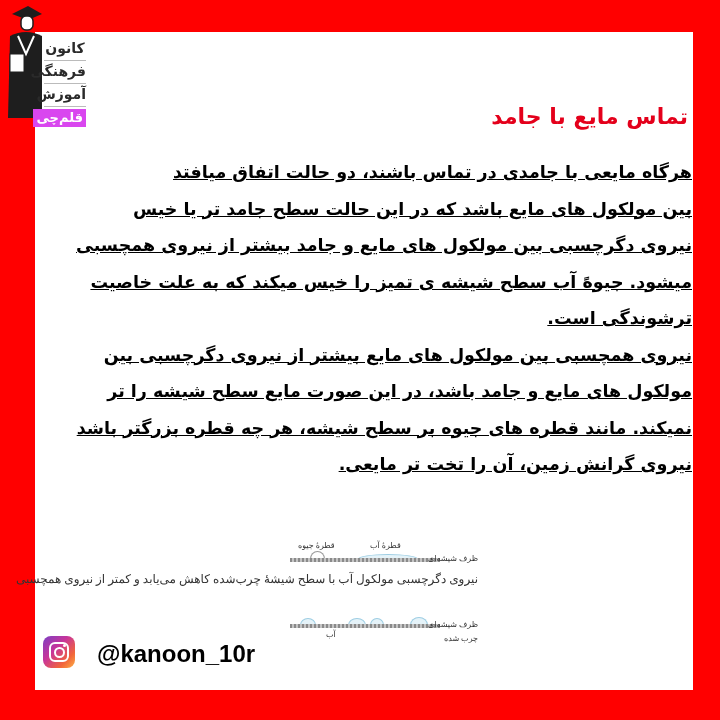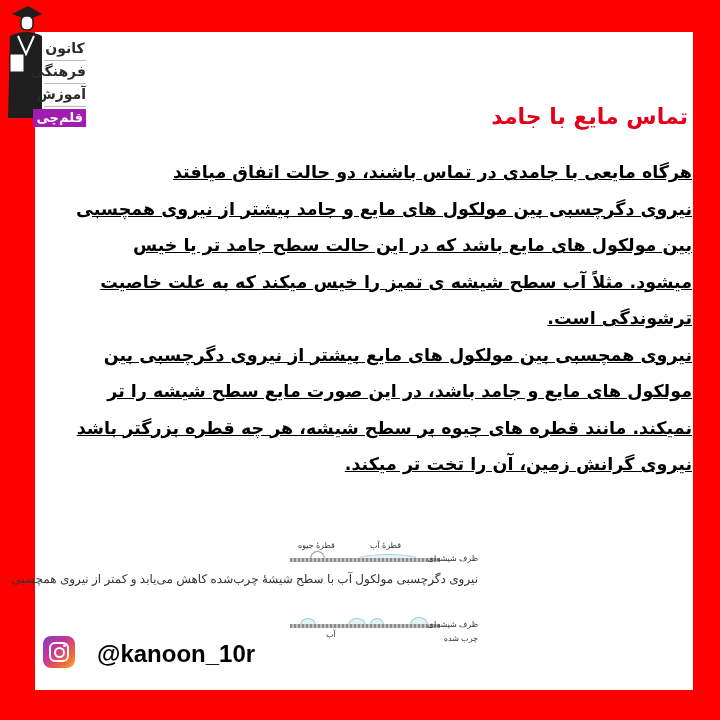--- a/index.html
+++ b/index.html
@@ -2,25 +2,25 @@
 <html><head>
 <meta charset="utf-8">
 <style>
   html, body { margin:0; padding:0; }
   body { width:720px; height:720px; background:#ff0000; position:relative; overflow:hidden; font-family:"DejaVu Sans", sans-serif; }
   .panel { position:absolute; left:35px; top:32px; width:658px; height:658px; background:#ffffff; }
   .logo { position:absolute; left:0; top:0; width:125px; height:125px; }
   .logo-figure { position:absolute; left:6px; top:6px; width:36px; height:112px; }
   .logo-words { position:absolute; left:44px; top:38px; width:42px; text-align:center; font-family:"DejaVu Sans", sans-serif; font-weight:bold; color:#2a2a2a; font-size:14px; line-height:21px; direction:rtl; }
   .logo-words .w { border-bottom:1px solid #bbb; padding-bottom:1px; }
-  .logo-badge { display:inline-block; margin-top:2px; background:#a21caf; color:#fff; padding:0 3px; font-size:13px; line-height:18px; }
+  .logo-badge { display:inline-block; margin-top:2px; background:#d946ef; color:#fff; padding:0 3px; font-size:13px; line-height:18px; }
   .title { position:absolute; right:32px; top:104px; color:#e4001b; font-family:"DejaVu Sans", sans-serif; font-weight:bold; font-size:22px; direction:rtl; text-align:right; }
   .body-text { position:absolute; left:60px; right:28px; top:154px; direction:rtl; text-align:right; font-family:"DejaVu Sans", sans-serif; font-weight:bold; font-size:17.5px; color:#000;text-decoration:underline; }
   .body-text .ln { height:36.5px; line-height:36.5px; white-space:nowrap; overflow:hidden; }
-  .figure { position:absolute; left:258px; top:538px; width:220px; height:112px; direction:rtl; font-family:Liberation Sans, sans-serif; color:#333; }
+  .figure { position:absolute; left:258px; top:538px; width:220px; height:112px; direction:rtl; font-family:Liberation Serif, serif; color:#333; }
   .fig-label { position:absolute; font-size:8px; white-space:nowrap; }
   .fig-surface { position:absolute; height:4px; background:repeating-linear-gradient(90deg,#8a8a8a 0 2px,#c4c4c4 2px 4px); }
   .drop { position:absolute; border:1px solid #999; border-bottom:none; border-radius:50% 50% 0 0 / 100% 100% 0 0; }
   .drop.water { border-color:#9dcde3; background:rgba(190,225,240,0.4); }
   .fig-text { position:absolute; right:0; font-size:12px; white-space:nowrap; }
   .insta { position:absolute; left:43px; top:636px; width:32px; height:32px; border-radius:8px; background:linear-gradient(135deg,#7b3fc4 0%,#c8359a 40%,#f2663a 75%,#fcb045 100%); }
   .insta .ring { position:absolute; left:6px; top:6px; width:16px; height:16px; border:2.5px solid #fff; border-radius:6px; }
   .insta .lens { position:absolute; left:10.5px; top:10.5px; width:7px; height:7px; border:2.5px solid #fff; border-radius:50%; }
   .insta .dot { position:absolute; left:20px; top:8px; width:3px; height:3px; background:#fff; border-radius:50%; }
   .handle { position:absolute; left:97px; top:640px; font-family:"Liberation Sans", sans-serif; font-weight:bold; font-size:24px; color:#000000; }
@@ -43,28 +43,28 @@
     <div class="w">فرهنگی</div>
     <div class="w">آموزش</div>
     <span class="logo-badge">قلم‌چی</span>
   </div>
 </div>
 
 <div class="title">تماس مایع با جامد</div>
 
 <div class="body-text">
   <div class="ln">هرگاه مایعی با جامدی در تماس باشند، دو حالت اتفاق میافتد</div>
+  <div class="ln">بین مولکول های مایع باشد که در این حالت سطح جامد تر یا خیس</div>
   <div class="ln">نیروی دگرچسبی بین مولکول های مایع و جامد بیشتر از نیروی همچسبی</div>
-  <div class="ln">بین مولکول های مایع باشد که در این حالت سطح جامد تر یا خیس</div>
-  <div class="ln">میشود. مثلاً آب سطح شیشه ی تمیز را خیس میکند که به علت خاصیت</div>
+  <div class="ln">میشود. جیوهً آب سطح شیشه ی تمیز را خیس میکند که به علت خاصیت</div>
   <div class="ln">ترشوندگی است.</div>
   <div class="ln">نیروی همچسبی بین مولکول های مایع بیشتر از نیروی دگرچسبی بین</div>
   <div class="ln">مولکول های مایع و جامد باشد، در این صورت مایع سطح شیشه را تر</div>
   <div class="ln">نمیکند. مانند قطره های جیوه بر سطح شیشه، هر چه قطره بزرگتر باشد</div>
-  <div class="ln">نیروی گرانش زمین، آن را تخت تر میکند.</div>
+  <div class="ln">نیروی گرانش زمین، آن را تخت تر مایعی.</div>
 </div>
 
 <div class="figure">
   <span class="fig-label" style="left:40px;top:3px;">قطرهٔ جیوه</span>
   <span class="fig-label" style="left:112px;top:3px;">قطرهٔ آب</span>
   <div class="drop" style="left:52px;top:13px;width:13px;height:7px;"></div>
   <div class="drop water" style="left:100px;top:16px;width:58px;height:4px;"></div>
   <div class="fig-surface" style="left:32px;top:20px;width:150px;"></div>
   <span class="fig-label" style="right:0;top:16px;">ظرف شیشه‌ای</span>
   <div class="fig-text" style="top:34px;left:-20px;">نیروی دگرچسبی مولکول آب با سطح شیشهٔ چرب‌شده کاهش می‌یابد و کمتر از نیروی همچسبی</div>

